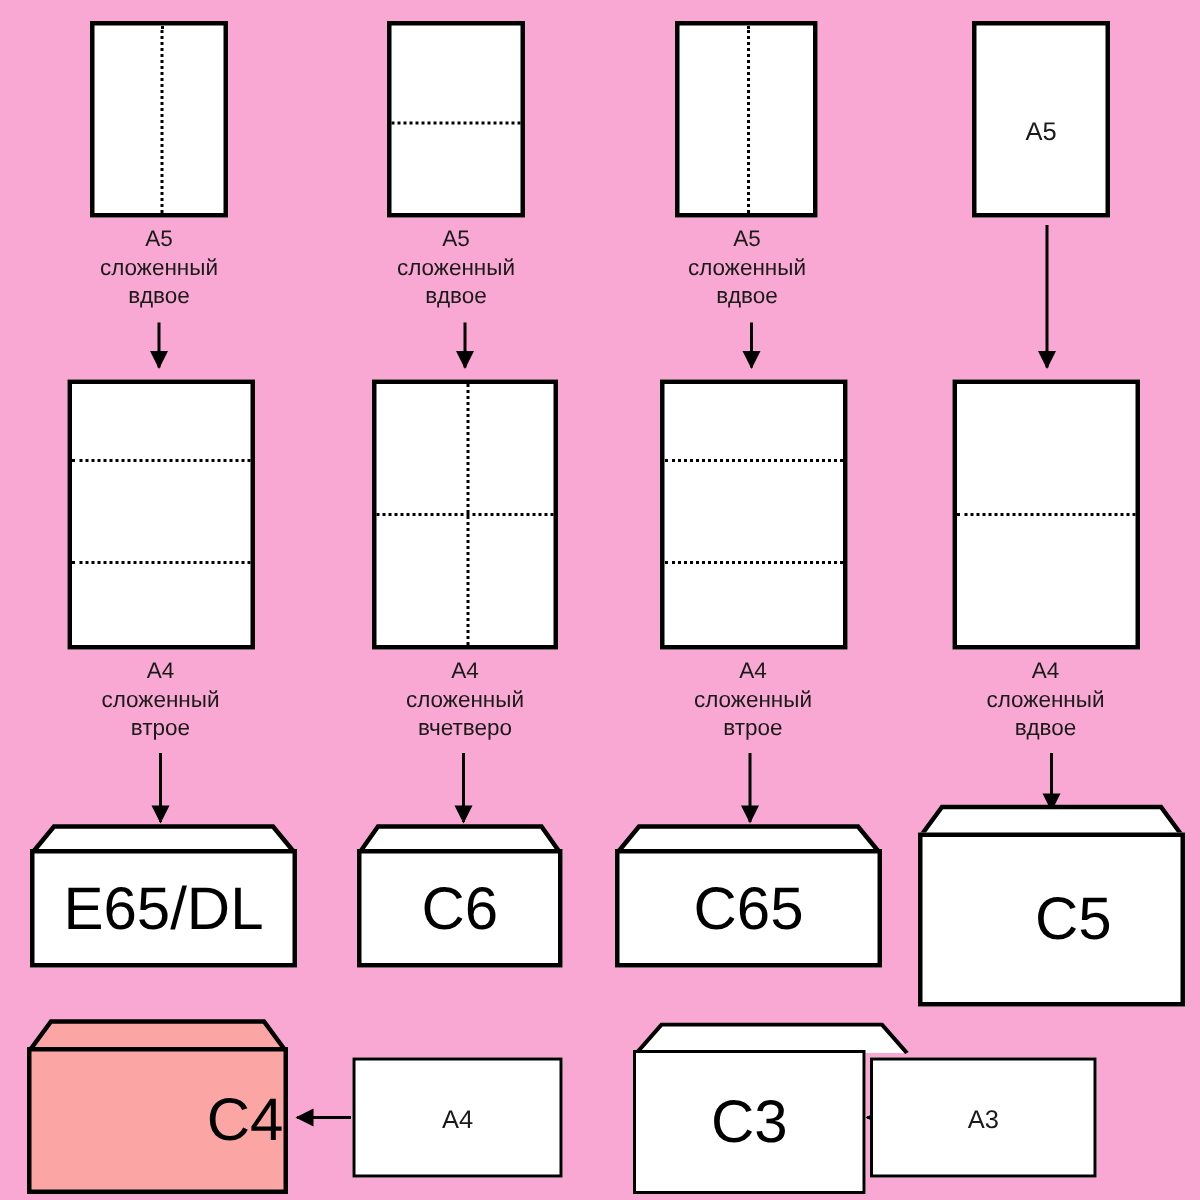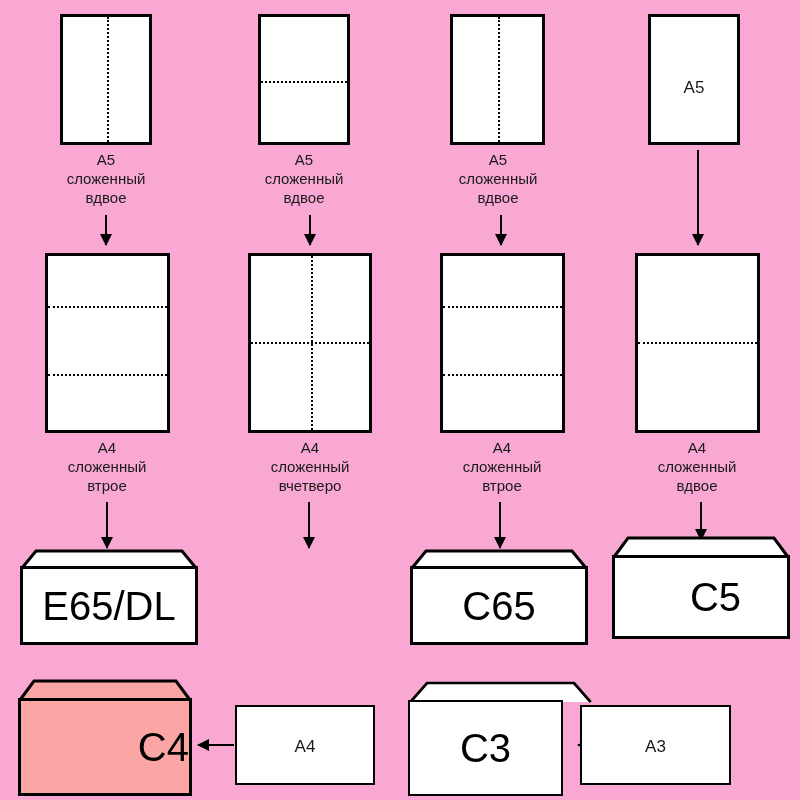--- a/index.html
+++ b/index.html
@@ -203,55 +203,63 @@
 
   <div class="envelope" style="left:20px; top:548px; width:178px; height:97px;">
     <svg class="env-flap" width="178" height="22" viewBox="0 0 178 22" preserveAspectRatio="none">
       <polyline points="2,20 16,3 162,3 176,20" fill="#fff" stroke="#000" stroke-width="3"></polyline>
     </svg>
     <div class="env-body" style="top:18px; width:178px; height:79px;align-items:center;">
       <span class="env-text">E65/DL</span>
     </div>
   </div>
 
+  <div class="envelope" style="left:238px; top:548px; width:137px; height:97px;">
+    <svg class="env-flap" width="137" height="22" viewBox="0 0 137 22" preserveAspectRatio="none">
+      <polyline points="2,20 14,3 123,3 135,20" fill="#fff" stroke="#000" stroke-width="3"></polyline>
+    </svg>
+    <div class="env-body" style="top:18px; width:137px; height:79px;">
+      <span class="env-text">C6</span>
+    </div>
+  </div>
 
   <div class="envelope" style="left:410px; top:548px; width:178px; height:97px;">
     <svg class="env-flap" width="178" height="22" viewBox="0 0 178 22" preserveAspectRatio="none">
       <polyline points="2,20 16,3 162,3 176,20" fill="#fff" stroke="#000" stroke-width="3"></polyline>
     </svg>
     <div class="env-body" style="top:18px; width:178px; height:79px;">
       <span class="env-text">C65</span>
     </div>
   </div>
 
   <div class="envelope" style="left:612px; top:535px; width:178px; height:110px;">
     <svg class="env-flap" width="178" height="24" viewBox="0 0 178 24" preserveAspectRatio="none">
       <polyline points="2,22 16,3 162,3 176,22" fill="#fff" stroke="#000" stroke-width="3"></polyline>
     </svg>
-    <div class="env-body" style="top:20px; width:178px; height:84px;padding-left:29px;">
+    <div class="env-body" style="top:20px; width:178px; height:116px;padding-left:29px;">
       <span class="env-text">C5</span>
     </div>
   </div>
 
   <div class="envelope highlight" style="left:18px; top:678px; width:174px; height:118px;">
     <svg class="env-flap" width="174" height="24" viewBox="0 0 174 24" preserveAspectRatio="none">
       <polyline points="2,22 16,3 158,3 172,22" fill="#FCA5A5" stroke="#000" stroke-width="3"></polyline>
     </svg>
     <div class="env-body" style="top:20px; width:174px; height:98px;">
       <span class="env-text">C4</span>
     </div>
   </div>
 
   <div class="arrow-left" style="left:198px; top:744px; width:36px;"></div>
 
   <div class="sheet thin" style="left:235px; top:705px; width:140px; height:80px;">
     <div class="sheet-label" style="top:31px;">A4</div>
   </div>
 
-  <div class="envelope" style="left:408px; top:680px; width:185px; height:116px;">
+  <div class="envelope" style="left:422px; top:680px; width:185px; height:116px;">
     <svg class="env-flap" width="155" height="24" viewBox="0 0 155 24" preserveAspectRatio="none">
       <polyline points="2,22 16,3 139,3 153,22" fill="#fff" stroke="#000" stroke-width="2.5"></polyline>
     </svg>
     <div class="env-body" style="top:20px; width:155px; height:96px; border-width:2.5px;">
       <span class="env-text">C3</span>
     </div>
   </div>
 
   <div class="arrow-left" style="left:578px; top:744px; width:36px;"></div>
 

